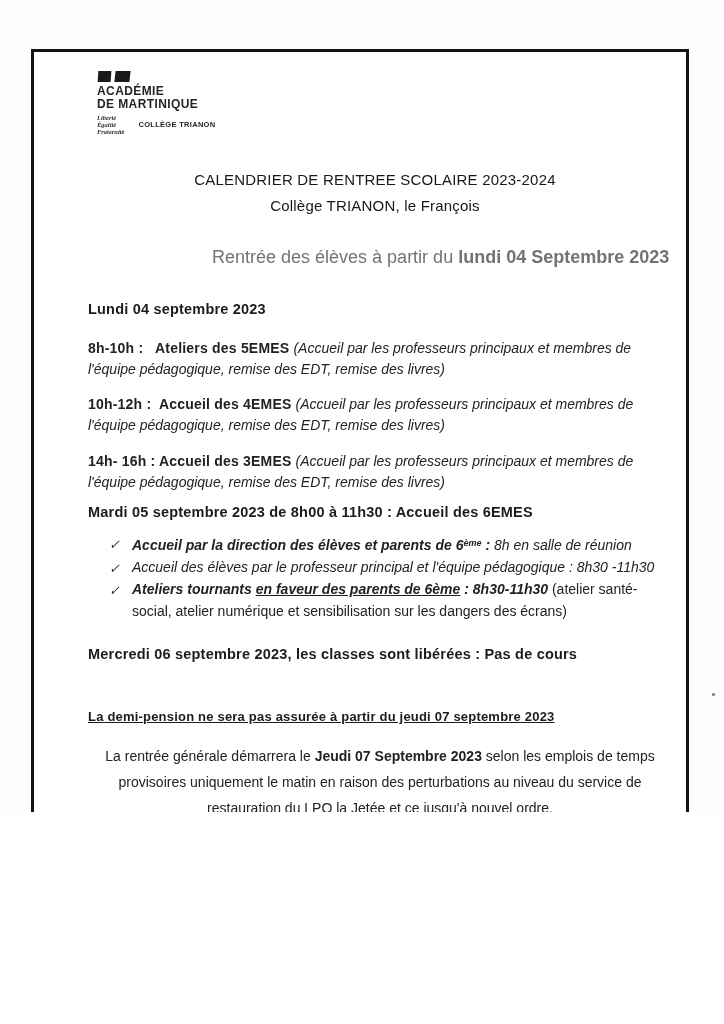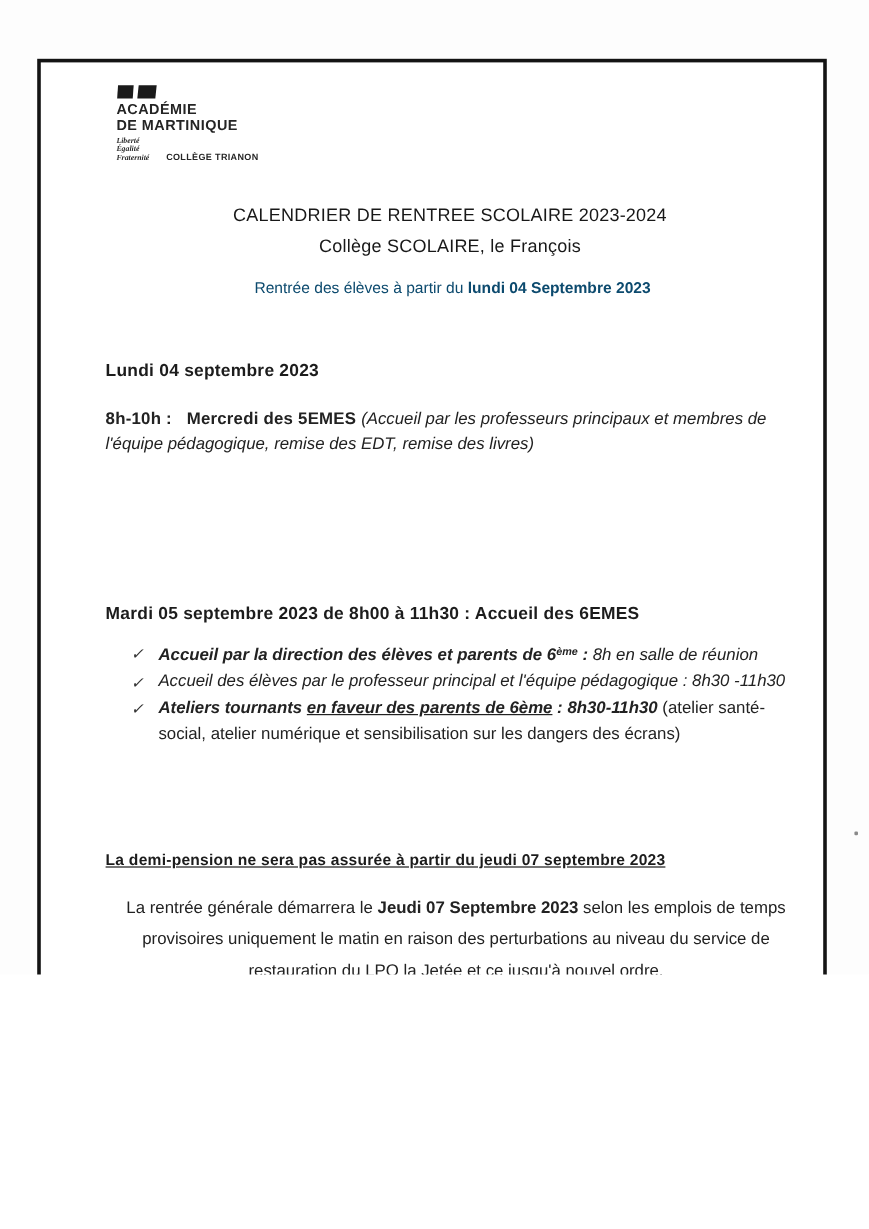--- a/index.html
+++ b/index.html
@@ -31,21 +31,21 @@
   .flag-logo { display: flex; gap: 4px; margin-left: 1px; margin-bottom: 3px; }
   .flag-logo .blob1 { width: 13px; height: 11px; background: #1a1a1a; transform: skewX(-4deg); }
   .flag-logo .blob2 { width: 15px; height: 11px; background: #1a1a1a; transform: skewX(-6deg); }
   .academy-line {
     font-weight: bold;
     font-size: 12px;
     line-height: 13px;
     letter-spacing: 0.4px;
     color: #242424;
   }
-  .motto-row { display: flex; align-items: flex-end; margin-top: 3px; }
+  .motto-row { display: flex; align-items: flex-start; margin-top: 3px; }
   .motto {
     font-family: "Liberation Serif", serif;
     font-style: italic;
     font-weight: bold;
     font-size: 6.5px;
     line-height: 7px;
     color: #2a2a2a;
   }
   .stamp {
     font-weight: bold;
@@ -68,24 +68,24 @@
     letter-spacing: 0.2px;
     color: #181818;
     white-space: nowrap;
   }
   .title-1 { top: 171px; }
   .title-2 { top: 197px; }
 
   .subtitle {
     position: absolute;
     left: 212px;
-    top: 232px;
-    font-size: 13px;
-    white-space: nowrap;
-    color: #0c4a6e;
+    top: 247px;
+    font-size: 18px;
+    white-space: nowrap;
+    color: #737373;
   }
 
   
   .h-bold {
     position: absolute;
     left: 88px;
     font-weight: bold;
     font-size: 14.5px;
     letter-spacing: 0.2px;
     white-space: nowrap;
@@ -194,47 +194,50 @@
       <div class="motto">
         <div>Liberté</div>
         <div>Égalité</div>
         <div>Fraternité</div>
       </div>
       <div class="stamp">COLLÈGE TRIANON</div>
     </div>
   </div>
 
   <div class="doc-title title-1">CALENDRIER DE RENTREE SCOLAIRE 2023-2024</div>
-  <div class="doc-title title-2">Collège SCOLAIRE, le François</div>
+  <div class="doc-title title-2">Collège TRIANON, le François</div>
 
   <div class="subtitle"><span>Rentrée des élèves à partir du </span><span class="bold">lundi 04 Septembre 2023</span></div>
 
   <div class="h-bold" style="top:301px">Lundi 04 septembre 2023</div>
 
-  <div class="para" style="top:338px"><span class="slot-label">8h-10h :   Mercredi des 5EMES </span><span class="slot-detail">(Accueil par les professeurs principaux et membres de l'équipe pédagogique, remise des EDT, remise des livres)</span></div>
-
-
+  <div class="para" style="top:338px"><span class="slot-label">8h-10h :   Ateliers des 5EMES </span><span class="slot-detail">(Accueil par les professeurs principaux et membres de l'équipe pédagogique, remise des EDT, remise des livres)</span></div>
+
+  <div class="para" style="top:394px"><span class="slot-label">10h-12h :  Accueil des 4EMES </span><span class="slot-detail">(Accueil par les professeurs principaux et membres de l'équipe pédagogique, remise des EDT, remise des livres)</span></div>
+
+  <div class="para" style="top:451px"><span class="slot-label">14h- 16h : Accueil des 3EMES </span><span class="slot-detail">(Accueil par les professeurs principaux et membres de l'équipe pédagogique, remise des EDT, remise des livres)</span></div>
 
   <div class="h-bold" style="top:504px">Mardi 05 septembre 2023 de 8h00 à 11h30 : Accueil des 6EMES</div>
 
   <div class="checklist">
     <div class="check-item">
       <span class="check-glyph">✓</span>
       <span class="check-text"><span class="bolditalic">Accueil par la direction des élèves et parents de 6</span><span class="bolditalic sup">ème</span><span class="bolditalic"> : </span><span class="italic">8h en salle de réunion</span></span>
     </div>
     <div class="check-item">
       <span class="check-glyph">✓</span>
       <span class="check-text italic">Accueil des élèves par le professeur principal et l'équipe pédagogique : 8h30 -11h30</span>
     </div>
     <div class="check-item">
       <span class="check-glyph">✓</span>
       <span class="check-text"><span class="bolditalic">Ateliers tournants </span><span class="bolditalic underline">en faveur des parents de 6ème</span><span class="bolditalic"> : </span><span class="bolditalic">8h30-11h30</span><span> (atelier santé-social, atelier numérique et sensibilisation sur les dangers des écrans)</span></span>
     </div>
   </div>
 
+  <div class="h-bold" style="top:646px">Mercredi 06 septembre 2023, les classes sont libérées : Pas de cours</div>
 
   <div class="notice">La demi-pension ne sera pas assurée à partir du jeudi 07 septembre 2023</div>
 
   <div class="closing"><span>La rentrée générale démarrera le </span><span class="bold">Jeudi 07 Septembre 2023</span><span> selon les emplois de temps provisoires uniquement le matin en raison des perturbations au niveau du service de restauration du LPO la Jetée et ce jusqu'à nouvel ordre.</span></div>
 
   <div class="signature">Le chef d'établissement</div>
 
   <div class="page-number">5</div>
 
   <div class="speck"></div>

